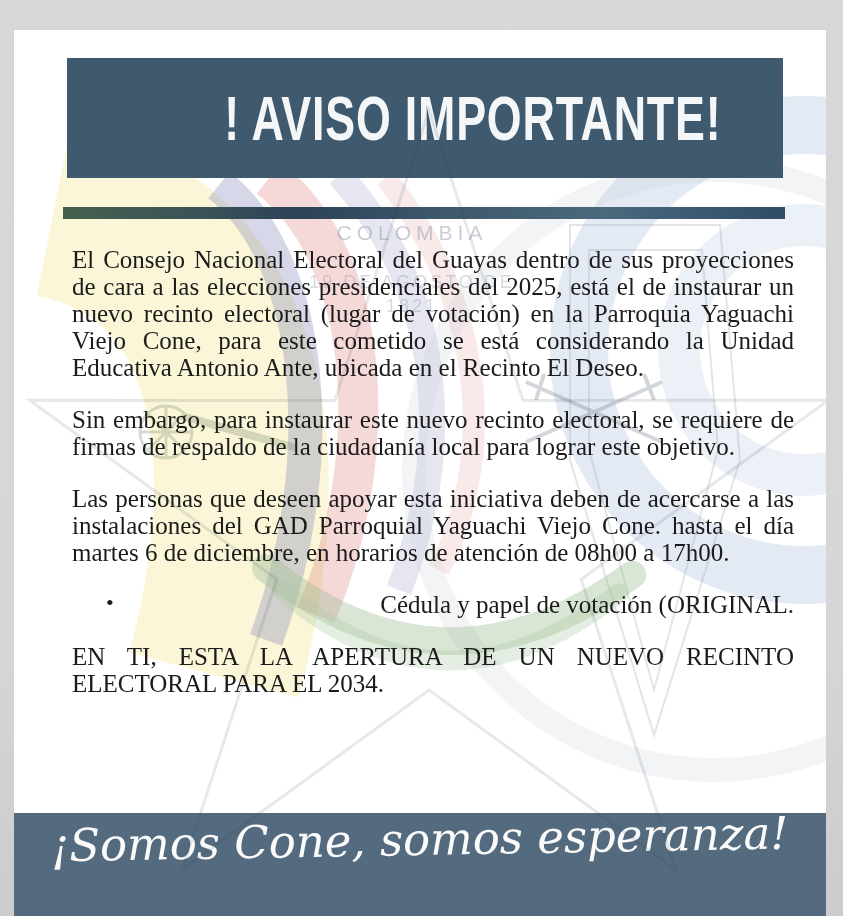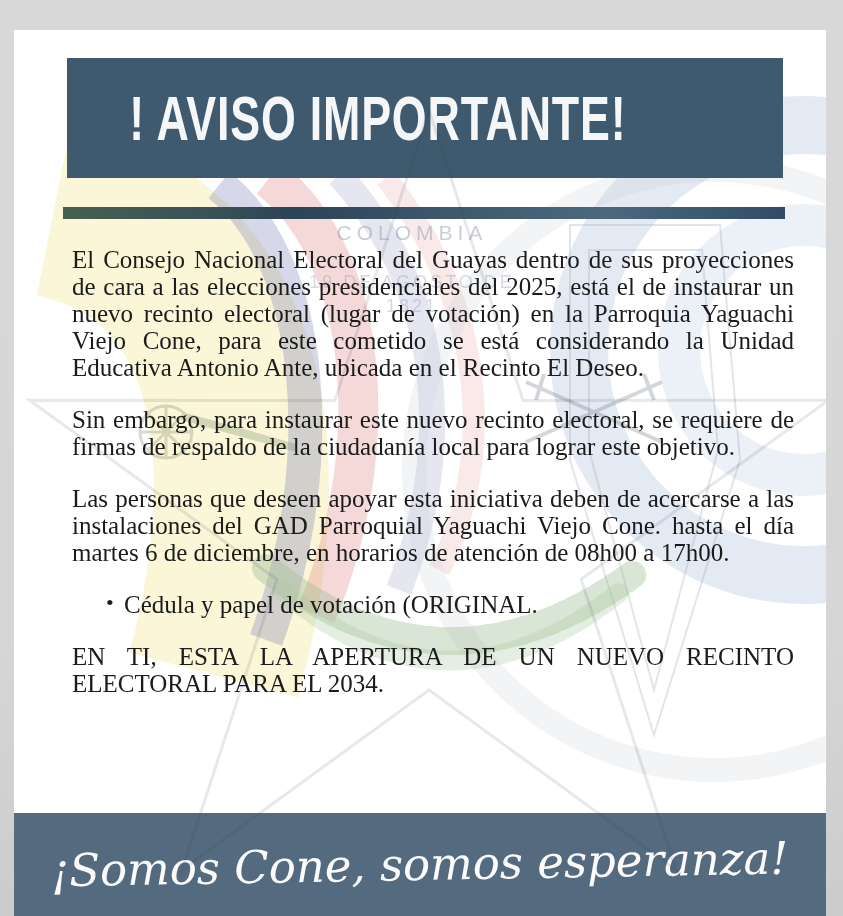--- a/index.html
+++ b/index.html
@@ -19,21 +19,21 @@
     z-index:1;pointer-events:none;
   }
   .star-overlay{
     position:absolute;left:0;top:0;width:812px;height:886px;
     z-index:3;pointer-events:none;
   }
   .banner-header{
     position:absolute;left:53px;top:28px;width:716px;height:120px;
     background:var(--header-banner,#3f5a6e);
     z-index:2;
-    display:flex;align-items:center;justify-content:flex-start;
+    display:flex;align-items:center;justify-content:flex-end;
   }
   .banner-header .title{
     display:inline-block;
     font-family:"Liberation Sans", sans-serif;
     font-weight:900;
     font-size:56px;
     letter-spacing:1px;
     color:#f4f6f7;
     transform:scale(0.80,1.12);
     white-space:nowrap;
@@ -51,31 +51,31 @@
     z-index:4;
     color:var(--text,#1b1b1b);
     font-size:25px;line-height:27px;
     text-align:justify;
   }
   .content p{margin:0 0 25px 0;}
   .requisitos-heading{margin:0;text-align:left;}
   .requisitos-list{
     margin:3px 0 25px 0;padding:0;list-style:none;text-align:left;
   }
-  .requisitos-list li{position:relative;padding-left:52px;}
+  .requisitos-list li{position:relative;padding-left:52px;text-align:right;}
   .requisitos-list li::before{
     content:"\2022";
     position:absolute;left:34px;top:-2px;font-size:22px;
   }
   .closing{margin-bottom:0;}
   .banner-footer{
     position:absolute;left:0;top:783px;width:812px;height:103px;
     background:var(--footer-banner,#546a7e);
     z-index:2;
-    display:flex;align-items:center;justify-content:center;
+    display:flex;align-items:flex-start;justify-content:center;
   }
   .banner-footer .slogan{
     position:relative;z-index:4;
     font-family:"DejaVu Serif", serif;
     font-style:italic;
     font-size:45px;
     color:#fbfbfb;
     transform:rotate(-1deg);
     white-space:nowrap;
   }

